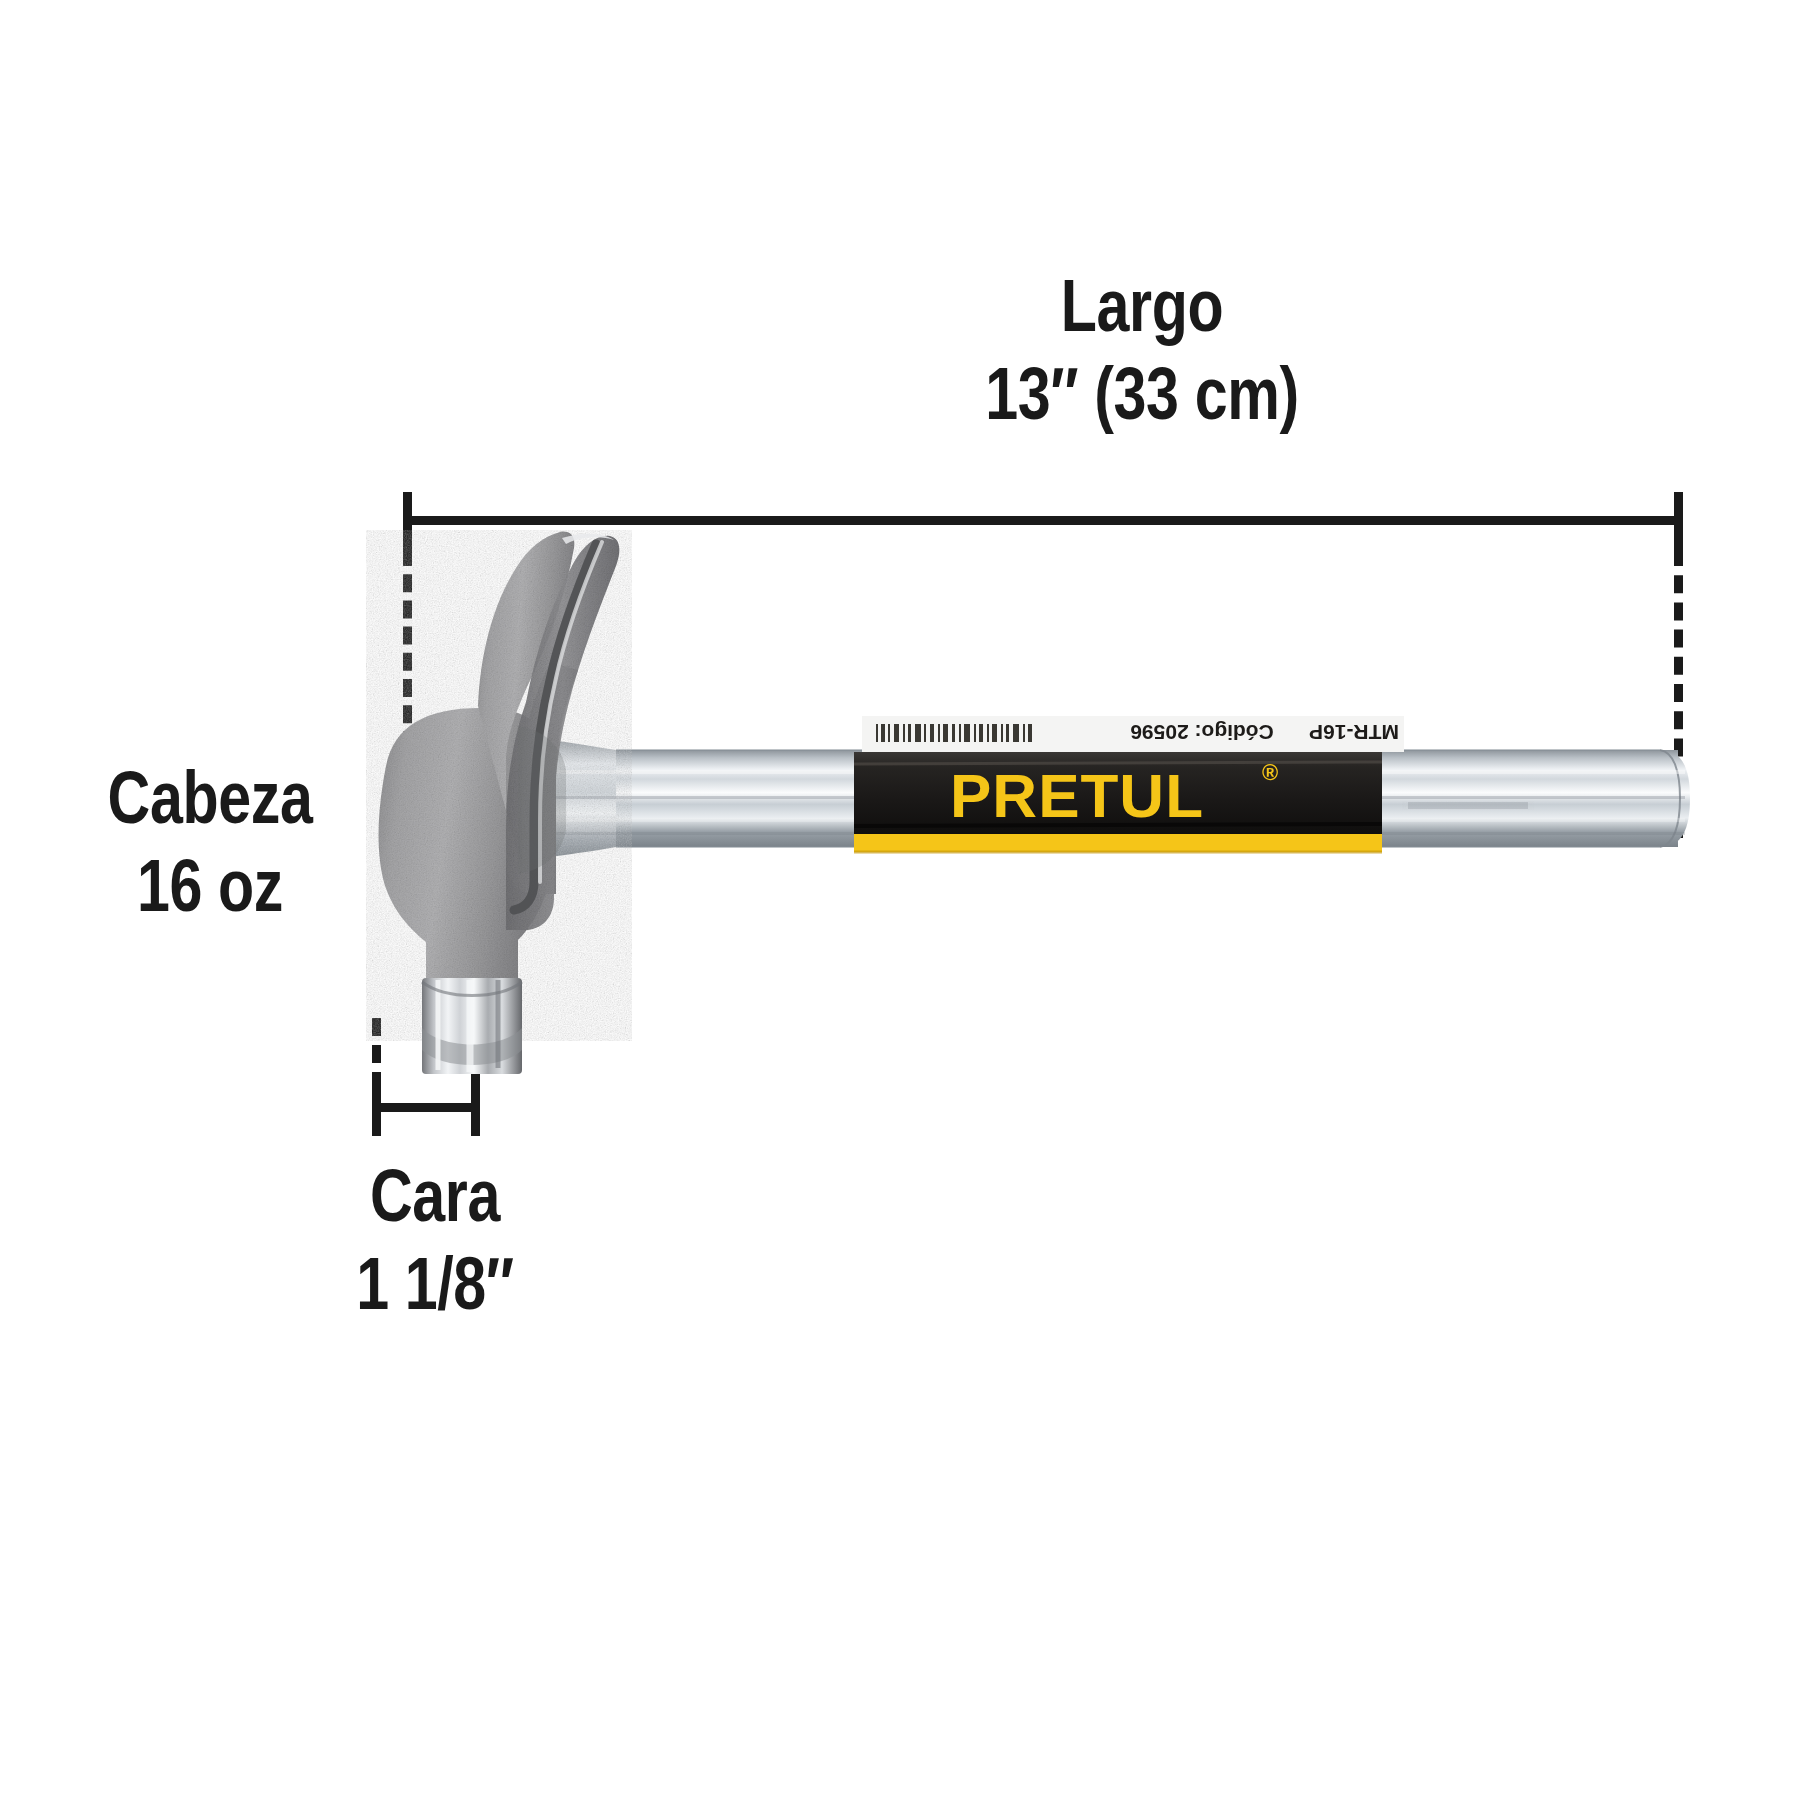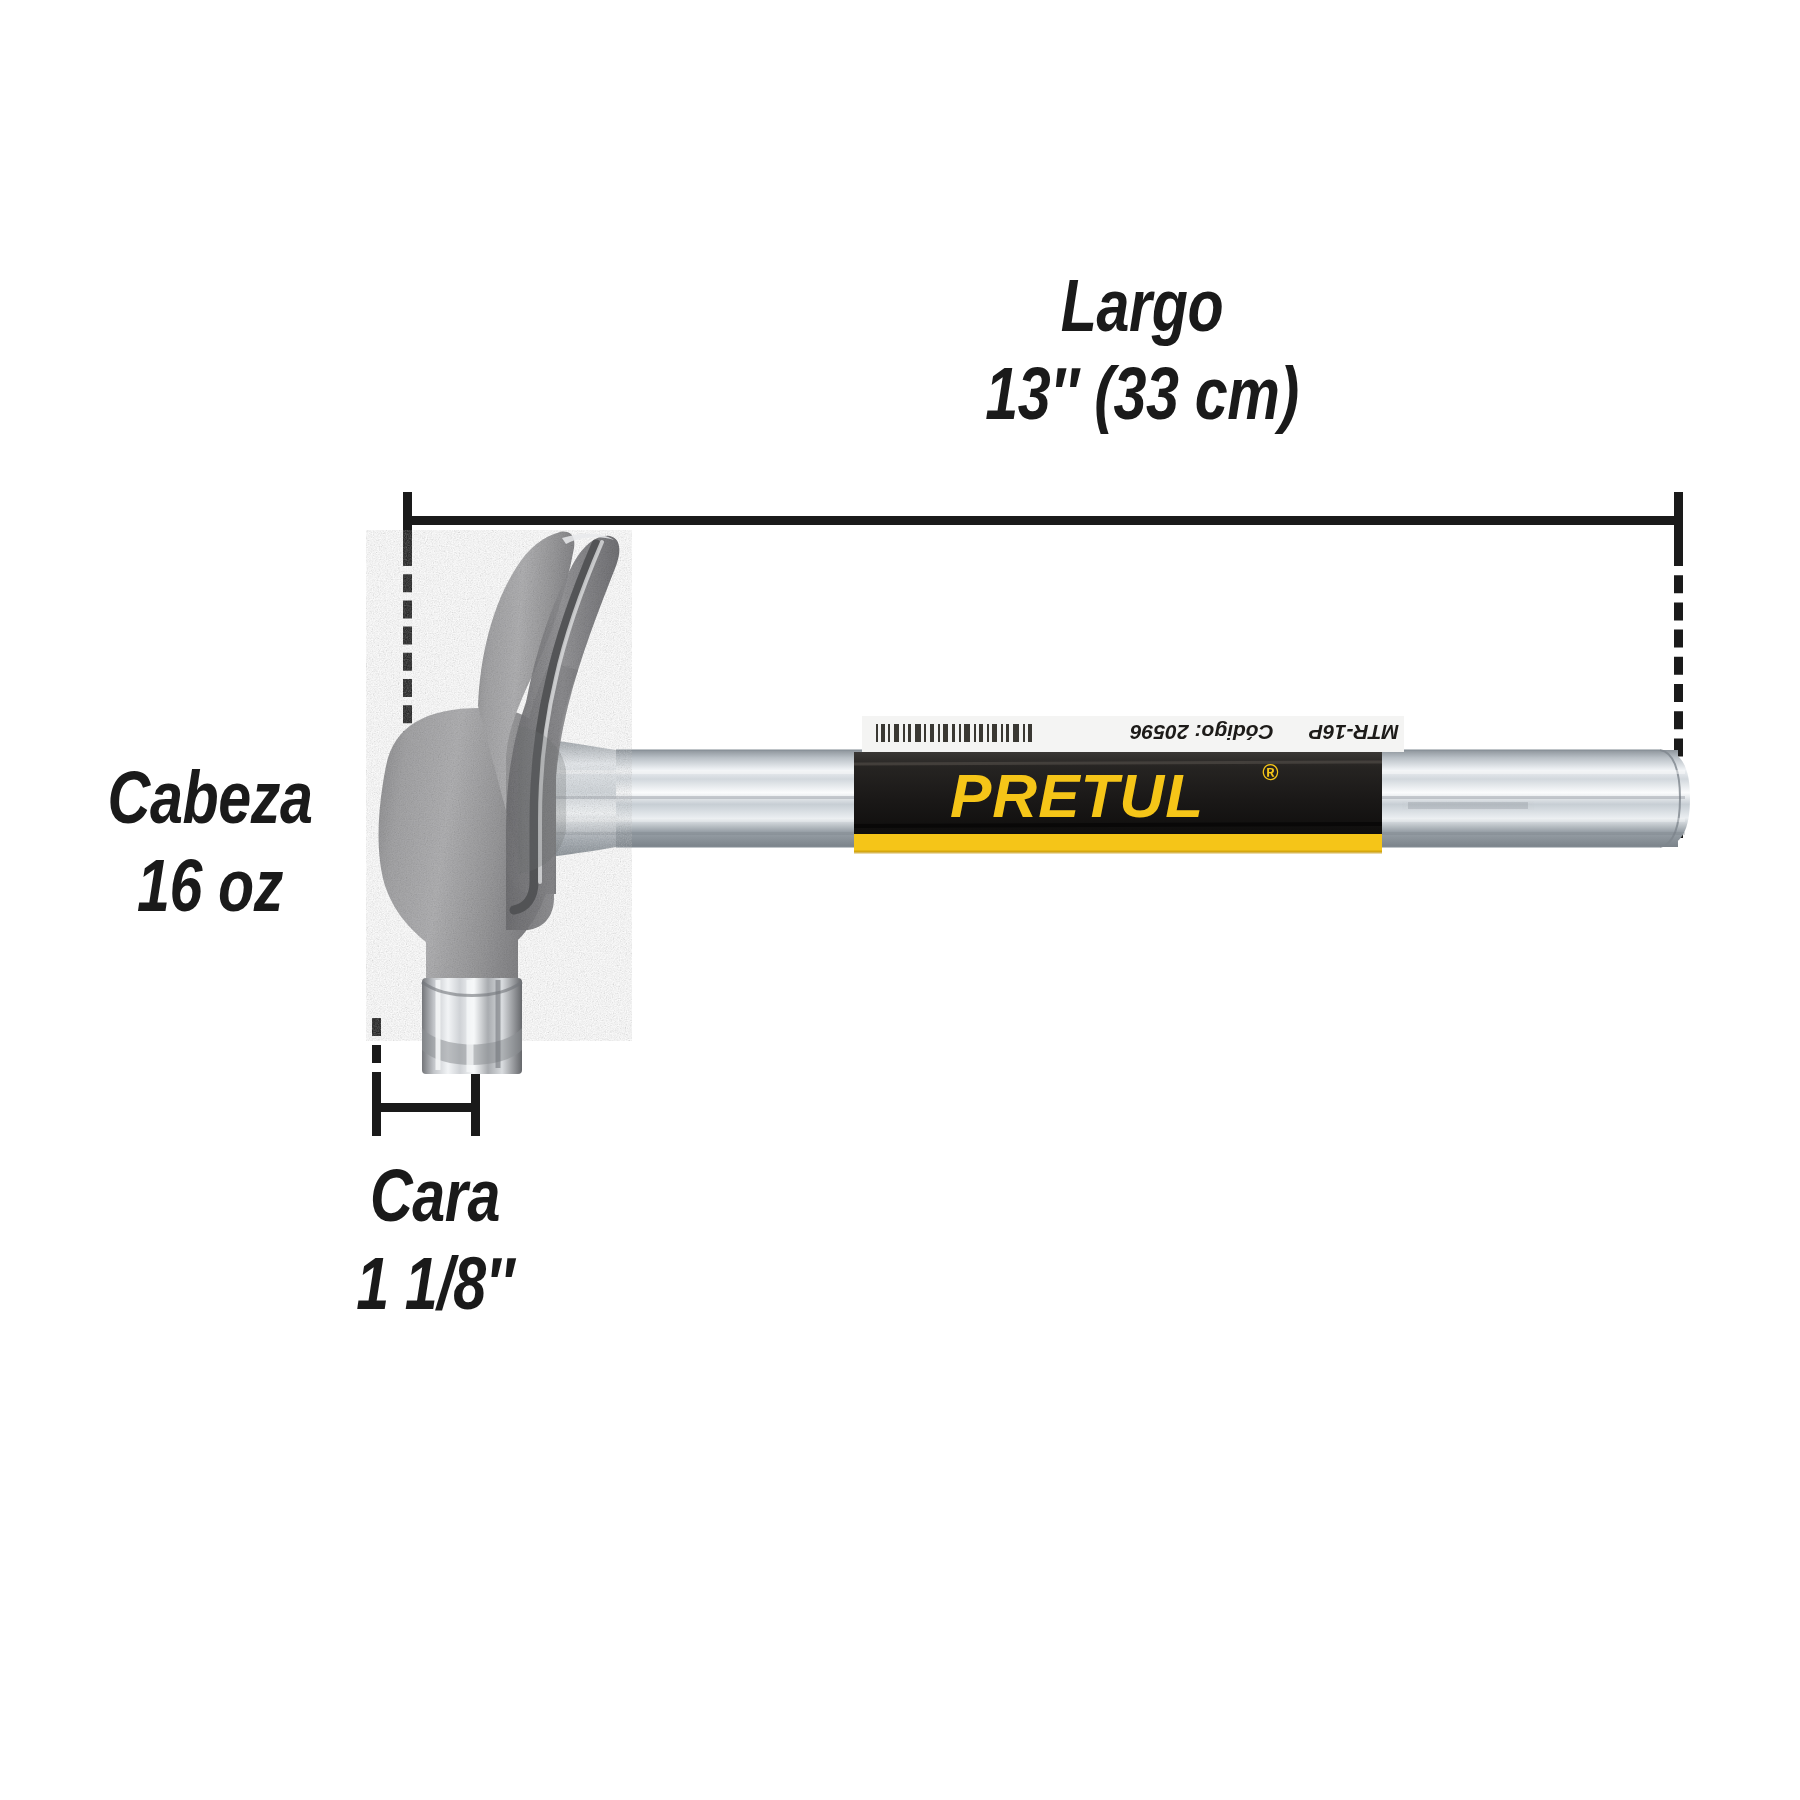--- a/index.html
+++ b/index.html
@@ -5,21 +5,21 @@
 <style>
   html,body{margin:0;padding:0;}
   body{
     width:1800px;height:1800px;
     background:#ffffff;
     font-family:"Liberation Sans", sans-serif;
     overflow:hidden;
     position:relative;
     -webkit-font-smoothing:antialiased;
   }
-  .stage{position:absolute;inset:0;font-style:italic;}
+  .stage{position:absolute;inset:0;}
 
   
   .lbl{
     position:absolute;
     color:#1a1a1a;
     font-weight:700;
     letter-spacing:-0.5px;
     white-space:nowrap;
     line-height:1.02;
   }

